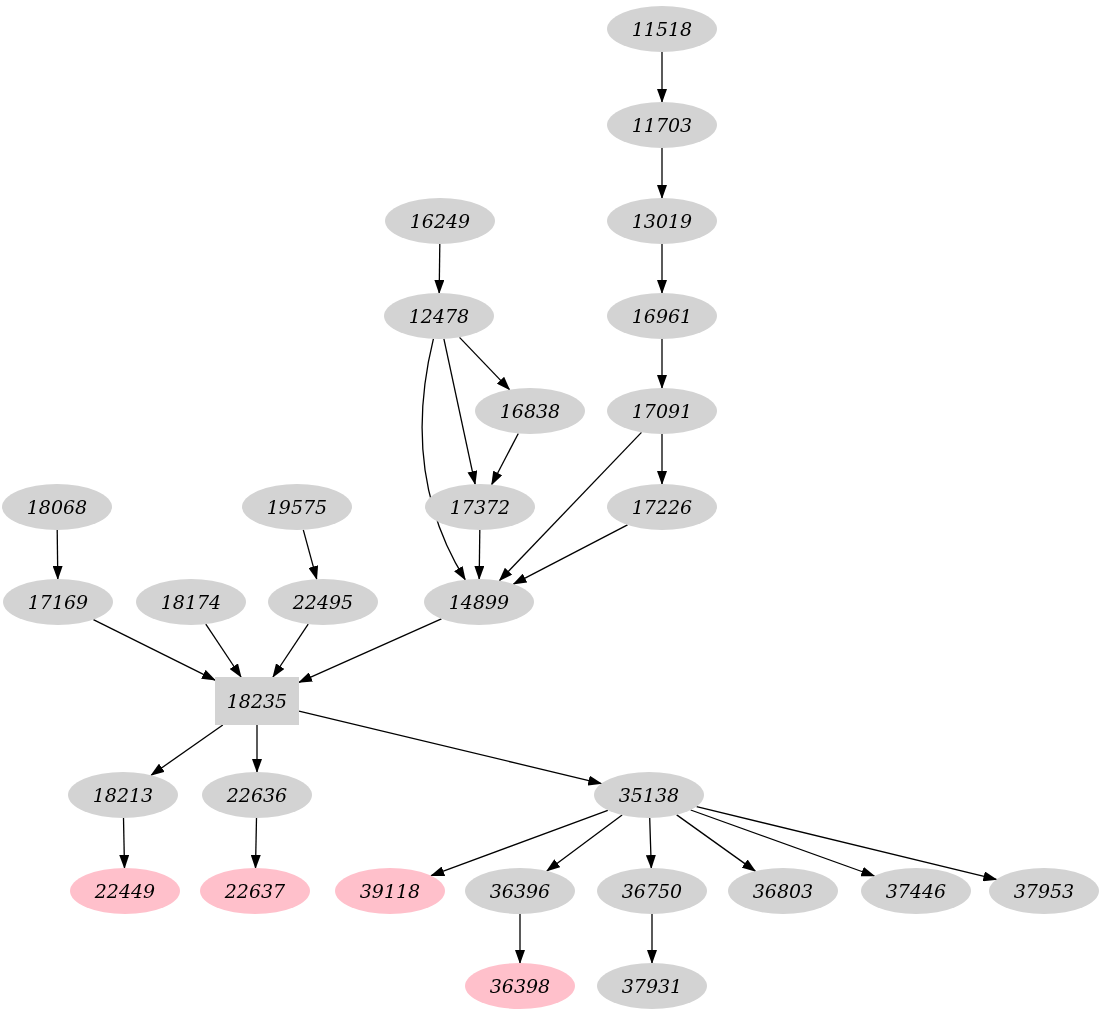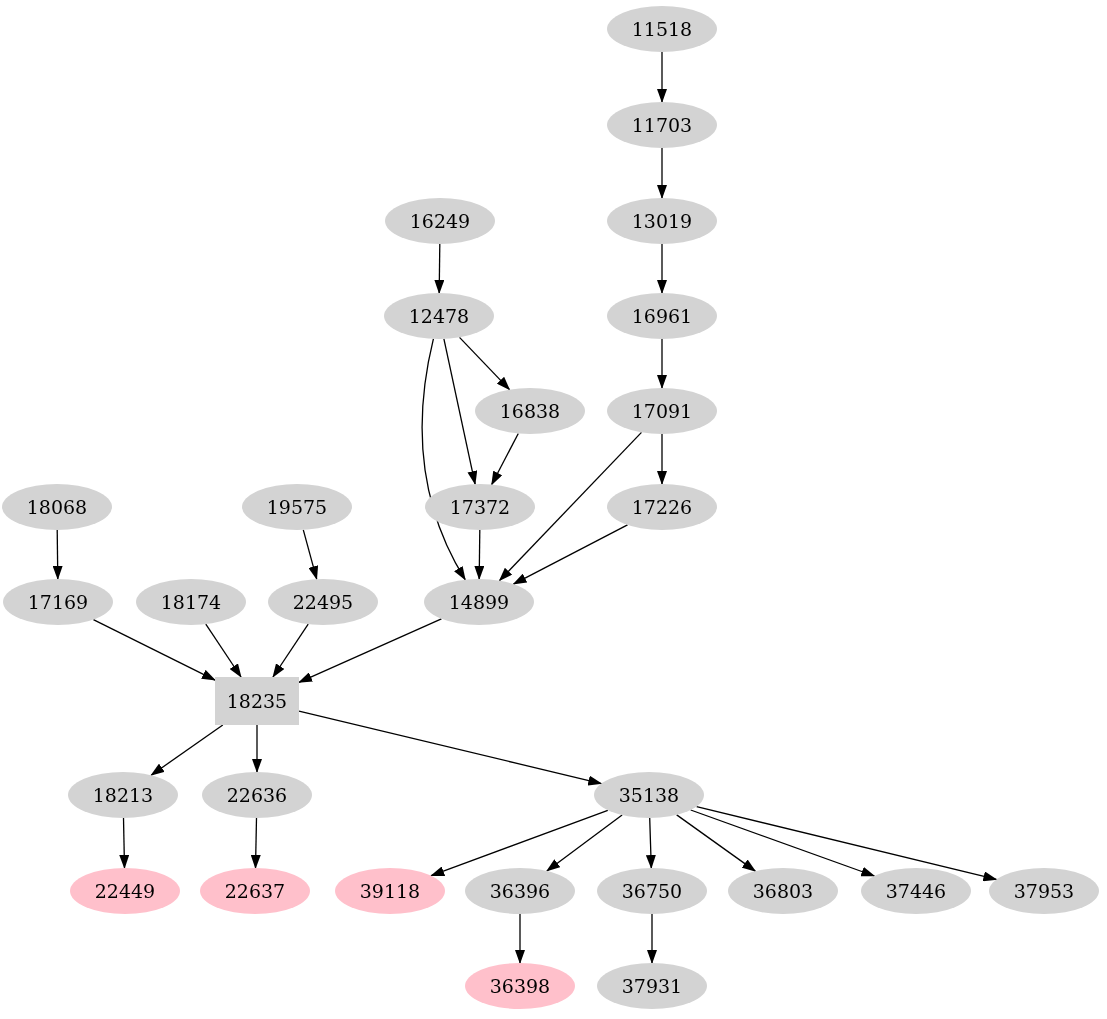--- a/index.html
+++ b/index.html
@@ -6,20 +6,21 @@
     margin: 0;
     padding: 0;
     background: #ffffff;
     font-family: "DejaVu Serif", "Liberation Serif", serif;
   }
   .canvas {
     width: 1107px;
     height: 1019px;
     position: relative;
     background: #ffffff;
+    font-style: italic;
   }
   svg { display: block; }
   .edge-path {
     fill: none;
     stroke: #000000;
     stroke-width: 1.3;
   }
   .node-shape-ellipse, .node-shape-box {
     stroke: none;
   }

